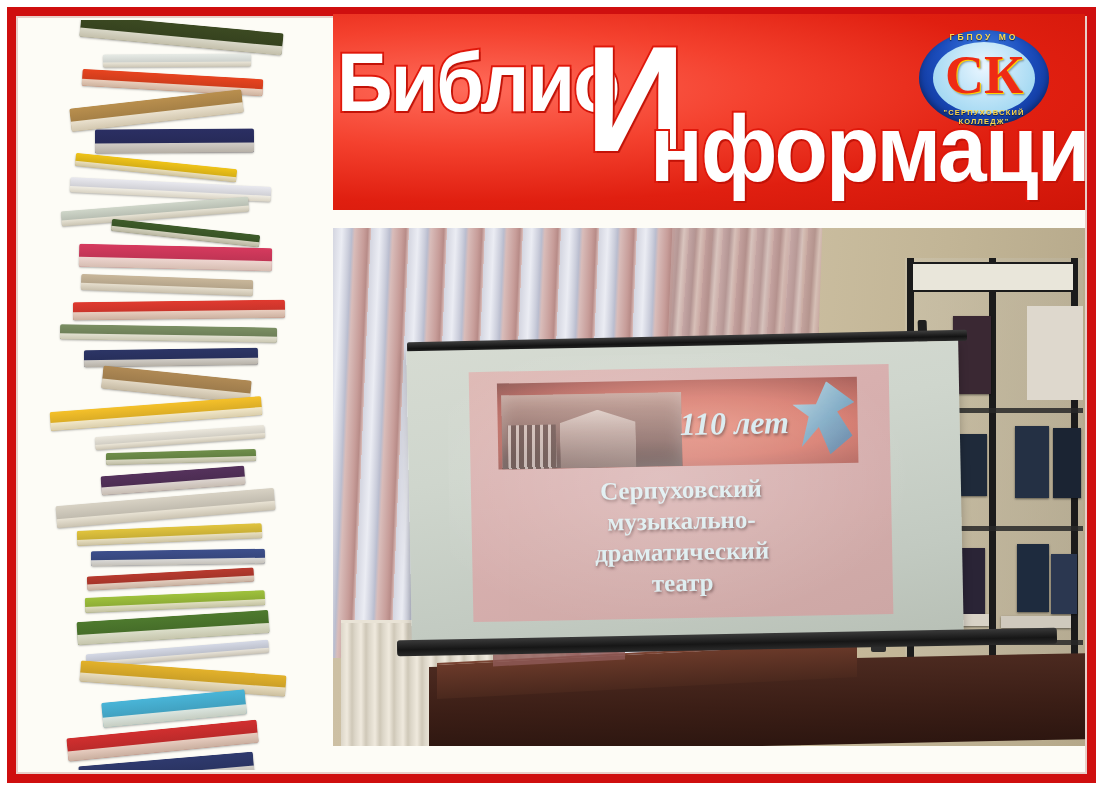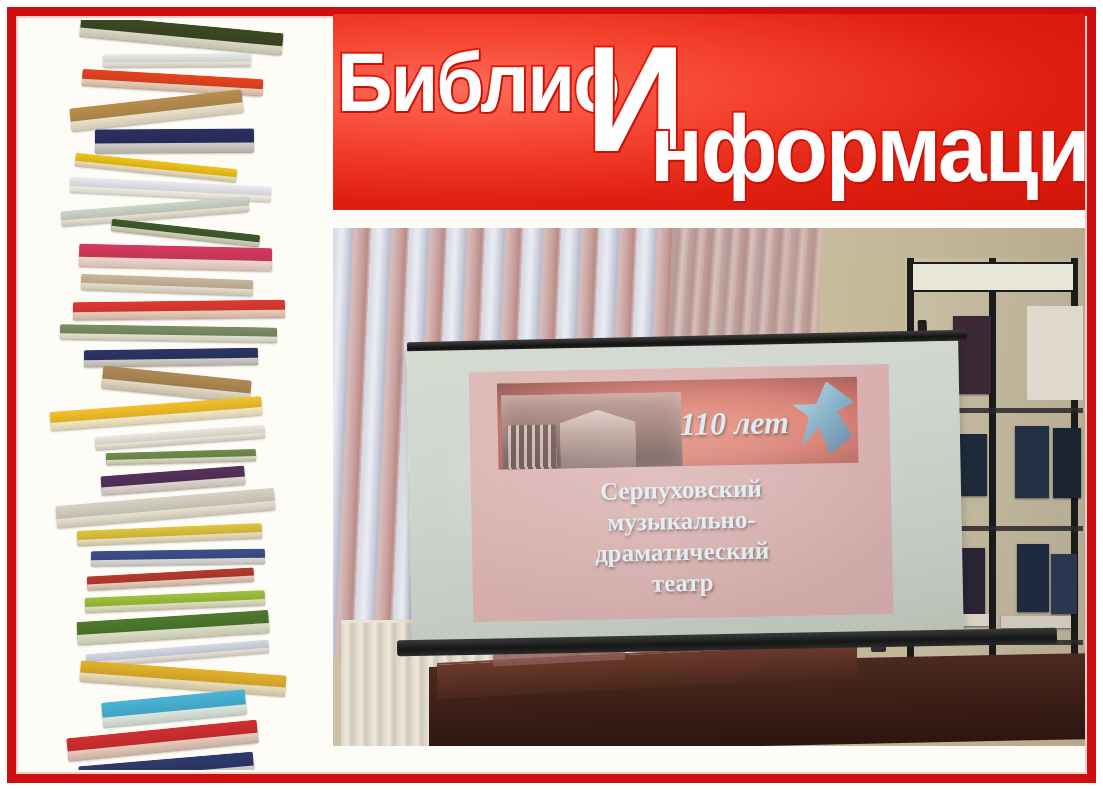--- a/index.html
+++ b/index.html
@@ -485,20 +485,27 @@
       </div>
   </div>
 
   <div class="banner">
     <div class="banner-title">
       <div class="word word-biblio">Библио</div>
       <div class="word word-i">И</div>
       <div class="word word-informacia">нформация</div>
     </div>
 
+    <div class="logo">
+      <div class="logo-oval-outer"></div>
+      <div class="logo-oval-inner"></div>
+      <div class="logo-text-top">ГБПОУ МО</div>
+      <div class="logo-sk">СК</div>
+      <div class="logo-text-bottom">"СЕРПУХОВСКИЙ КОЛЛЕДЖ"</div>
+    </div>
   </div>
 
   <div class="photo">
     <div class="wall"></div>
     <div class="wall-right"></div>
     <div class="blinds"></div>
     <div class="blinds-2"></div>
     <div class="radiator"></div>
 
     <div class="cabinet">

